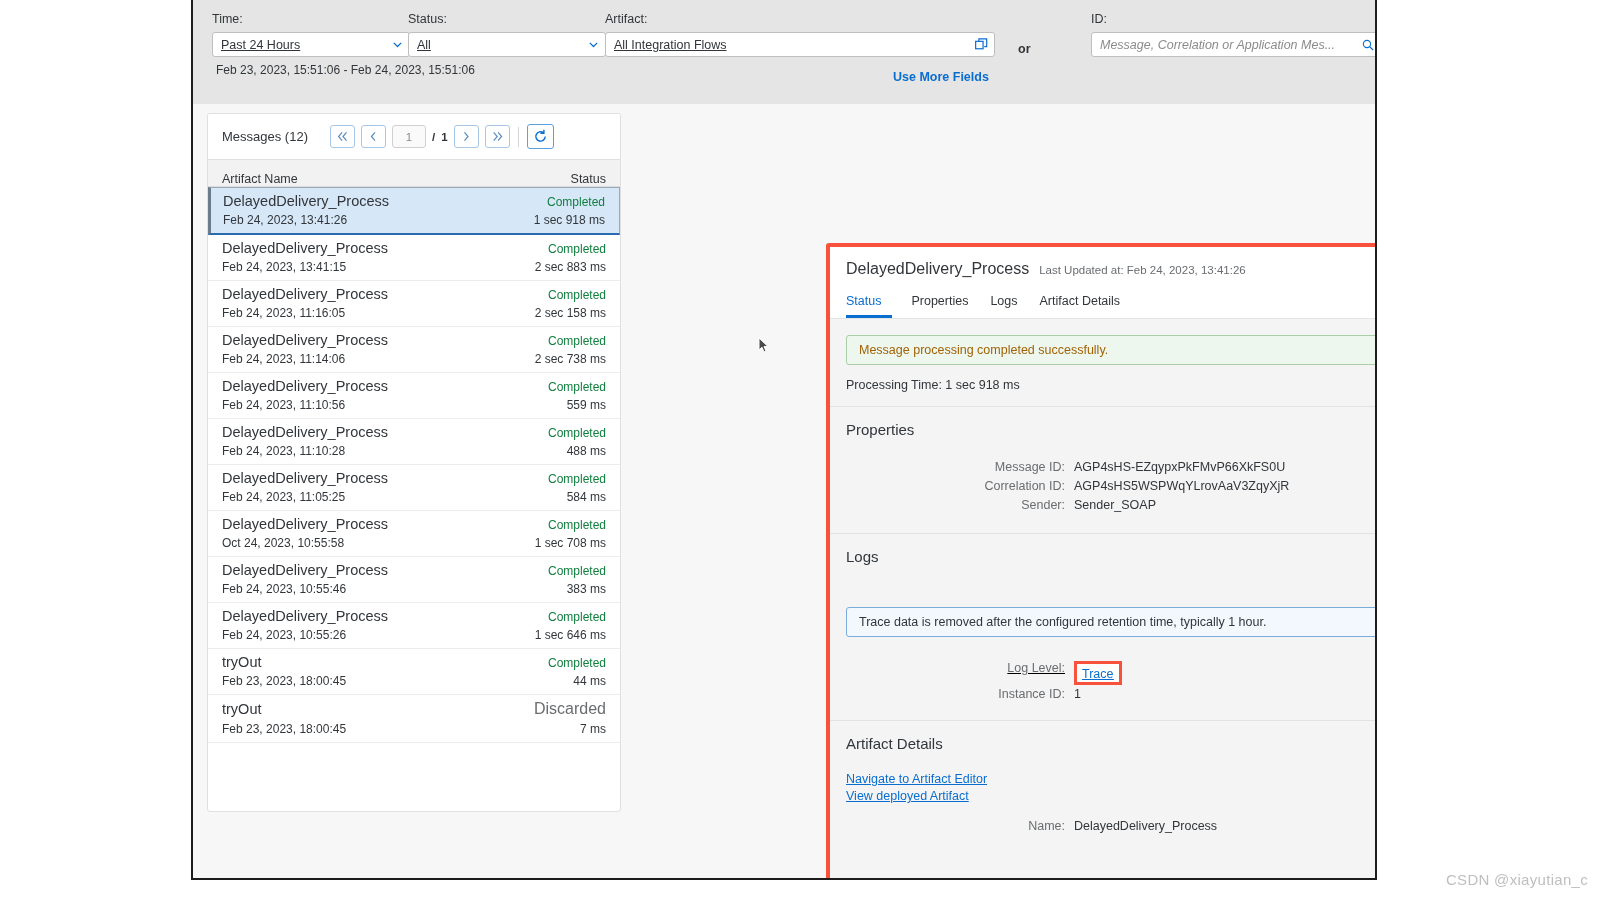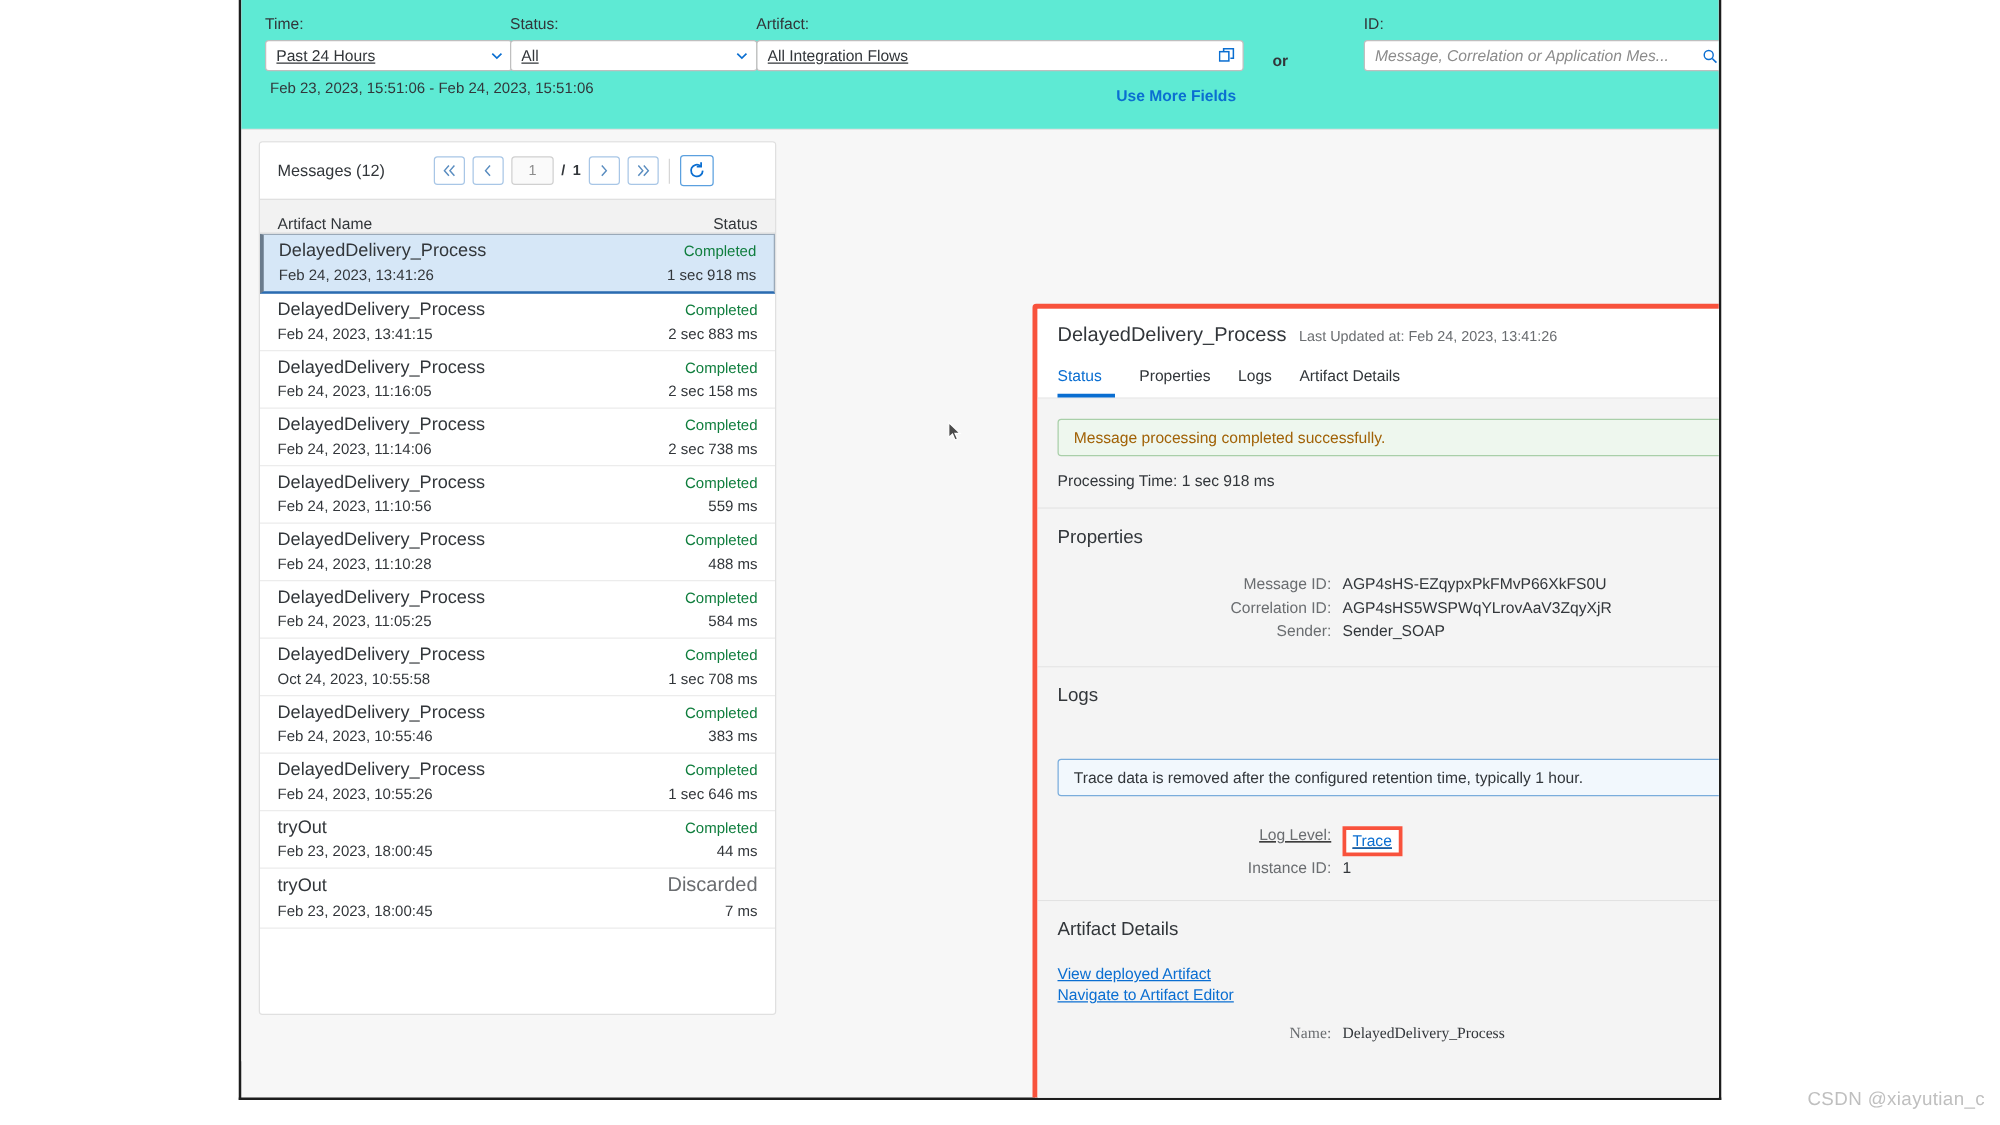--- a/index.html
+++ b/index.html
@@ -29,21 +29,21 @@
     padding: 0 14px 0 19px;
     border-bottom: 1px solid #e9e9e9;
   }
   .crumb { font-size: 12.5px; color: #32363a; white-space: nowrap; }
   .crumb .lnk { color: #0a6ed1; }
   .crumb .sep { color: #6a6d70; margin: 0 2px; }
   .hide-filter { font-size: 12.5px; color: #0a6ed1; font-weight: bold; white-space: nowrap; }
 
   
   .filter-bar {
-    background: #5eead4; padding: 14px 0 8px 10px;
+    background: #e5e5e5; padding: 14px 0 8px 10px;
     border-bottom: 1px solid #e4e4e4;
     position: relative; height: 104px;
   }
   .fgroup { position: absolute; }
   .flabel { font-size: 12.5px; color: #32363a; margin-bottom: 6px; }
   .fctl {
     height: 25px; border: 1px solid #bfbfbf; border-radius: 3px;
     background: #fff; display: flex; align-items: center;
     padding: 0 6px 0 8px; font-size: 12.5px; color: #32363a;
   }
@@ -60,21 +60,20 @@
   
   .master {
     position: absolute; left: 14px; top: 9px;
     width: 414px; height: 699px;
     background: #ffffff; border: 1px solid #e0e0e0; border-radius: 3px;
     overflow: hidden;
   }
   .master-head {
     height: 45px; display: flex; align-items: center; padding: 0 10px 0 14px;
     background: #ffffff;
-    gap: 17px;
   }
   .mtitle { font-size: 13px; color: #32363a; }
   .pager { display: flex; align-items: center; gap: 6px; margin-left: 22px; }
   .pbtn {
     width: 25px; height: 23px; border: 1px solid #a8c6e6; border-radius: 3px;
     background: #fff; display: flex; align-items: center; justify-content: center;
   }
   .pbtn svg { display: block; }
   .pnum {
     width: 34px; height: 23px; border: 1px solid #d0d0d0; border-radius: 3px;
@@ -461,24 +460,24 @@
                 </div>
               </div>
             </div>
           </div>
           <div class="divline"></div>
 
           <div class="sect">
             <div class="sect-pad" style="padding-top:14px;">
               <div class="sect-title">Artifact Details</div>
               <div style="margin-top:20px;" id="ad-links">
+                      <a class="link" href="#">Navigate to Artifact Editor</a>
                       <a class="link" href="#">View deployed Artifact</a>
-                      <a class="link" href="#">Navigate to Artifact Editor</a>
                     </div>
-              <div class="kv" style="margin-top:16px;font-family:Liberation Serif, serif;" id="ad-kv">
+              <div class="kv" style="margin-top:16px;" id="ad-kv">
                       <div class="kvrow">
                         <div class="kvkey">Name:</div>
                         <div class="kvval">DelayedDelivery_Process</div>
                       </div>
                     </div>
             </div>
           </div>
 
         </div>
       </div>

